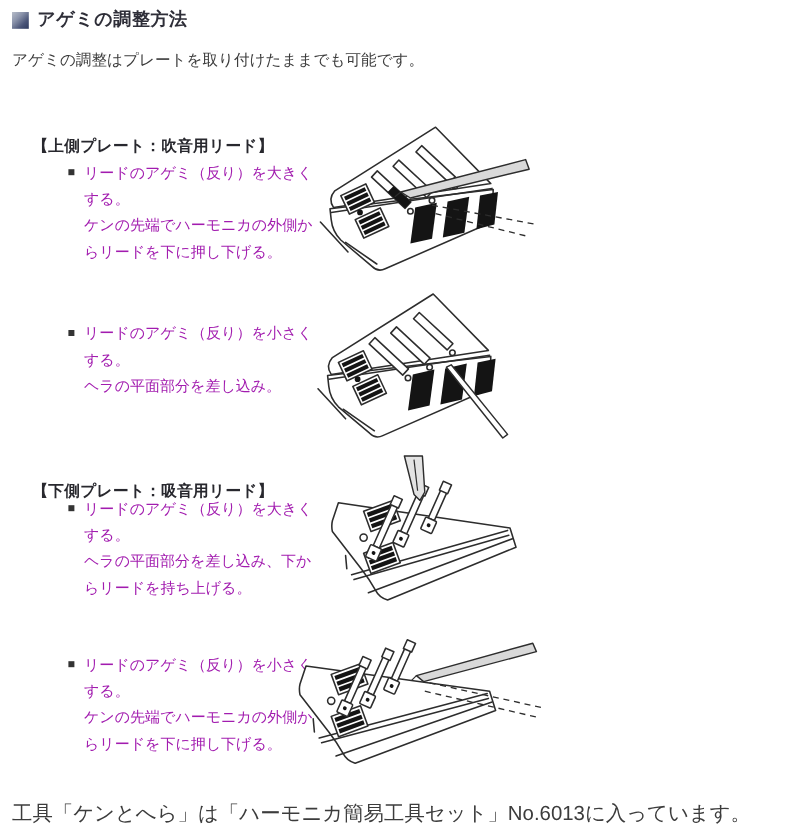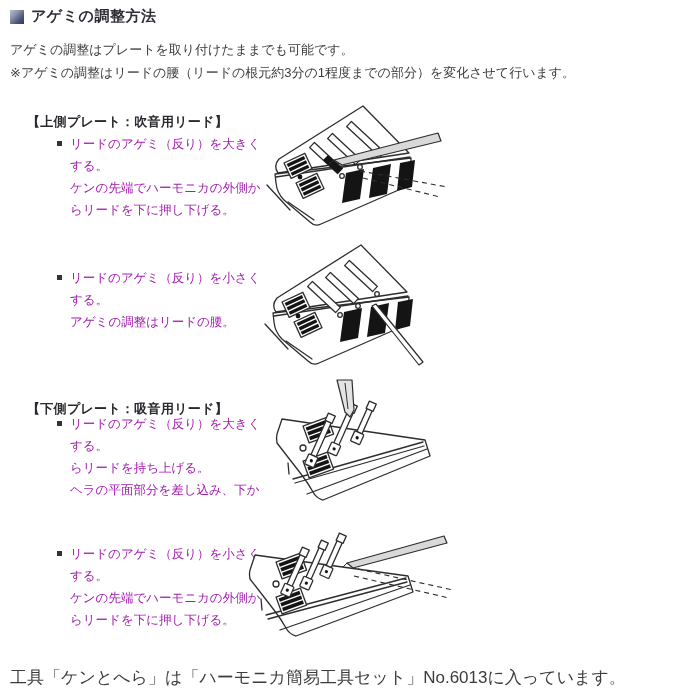--- a/index.html
+++ b/index.html
@@ -30,21 +30,20 @@
 <body>
 
 <div id="page">
 
   <div class="abs" id="title-row">
     <div id="title-icon"></div>
     <div id="page-title">アゲミの調整方法</div>
   </div>
 
   <div class="abs intro-line" style="top:38px;">アゲミの調整はプレートを取り付けたままでも可能です。</div>
-  <div class="abs intro-line" style="top:61px;">※アゲミの調整はリードの腰（リードの根元約3分の1程度までの部分）を変化させて行います。</div>
 
   <div class="abs section-heading" style="top:113px;">【上側プレート：吹音用リード】</div>
 
   <div class="abs bullet-marker" style="top:141px;"></div>
   <div class="abs bullet-block" style="top:133px;">
     <div class="bullet-line">リードのアゲミ（反り）を大きく</div>
     <div class="bullet-line">する。</div>
     <div class="bullet-line">ケンの先端でハーモニカの外側か</div>
     <div class="bullet-line">らリードを下に押し下げる。</div>
   </div>
@@ -88,21 +87,21 @@
     <path class="thin" d="M72,57 L67,61"></path>
 
     <path class="dash" d="M98,68 L185,84"></path>
     <path class="dash" d="M101,75 L178,94"></path>
   </svg>
 
   <div class="abs bullet-marker" style="top:275px;"></div>
   <div class="abs bullet-block" style="top:267px;">
     <div class="bullet-line">リードのアゲミ（反り）を小さく</div>
     <div class="bullet-line">する。</div>
-    <div class="bullet-line">アゲミの調整はリードの腰。</div>
+    <div class="bullet-line">ヘラの平面部分を差し込み。</div>
   </div>
 
   <svg style="left:260px;top:242px;" width="170" height="136" viewBox="0 0 170 136" aria-hidden="true">
     <path class="fw" d="M13,71 L14,80 Q15,90 22,97 L48,119 Q53,124 59,121 L148,82 L149,55 Z"></path>
     <path class="fw" d="M101,3 L147,50 L16,70 Q11,63 17,56 Z"></path>
     <path class="ln" d="M14,74 L148,54"></path>
     <path class="ln" d="M26,99 L52,117"></path>
     <path class="ln" d="M5,82 L28,107"></path>
     <polygon class="fb" points="84,70 102,66 98,96 80,100"></polygon>
     <polygon class="fb" points="111,65 129,61 125,91 107,95"></polygon>
@@ -129,22 +128,22 @@
 
     <polygon class="rod" points="112,64 116,62 163,120 159,123"></polygon>
   </svg>
 
   <div class="abs section-heading" style="top:400px;">【下側プレート：吸音用リード】</div>
 
   <div class="abs bullet-marker" style="top:421px;"></div>
   <div class="abs bullet-block" style="top:413px;">
     <div class="bullet-line">リードのアゲミ（反り）を大きく</div>
     <div class="bullet-line">する。</div>
+    <div class="bullet-line">ヘラの平面部分を差し込み、下か</div>
     <div class="bullet-line">らリードを持ち上げる。</div>
-    <div class="bullet-line">ヘラの平面部分を差し込み、下か</div>
   </div>
 
   <svg style="left:275px;top:380px;" width="160" height="126" viewBox="0 0 160 126" aria-hidden="true">
 
     <path class="fw" d="M7,39 L150,60 L155,76 L48,120 Q41,118 38,112 Q33,103 26,94 L2,63 Q1,58 2,54 Z"></path>
     <path class="ln" d="M18,99 L148,62"></path>
     <path class="ln" d="M20,103 L149,66"></path>
     <path class="ln" d="M32,114 L152,69"></path>
     <path class="ln" d="M13,83 L14,94"></path>
 

